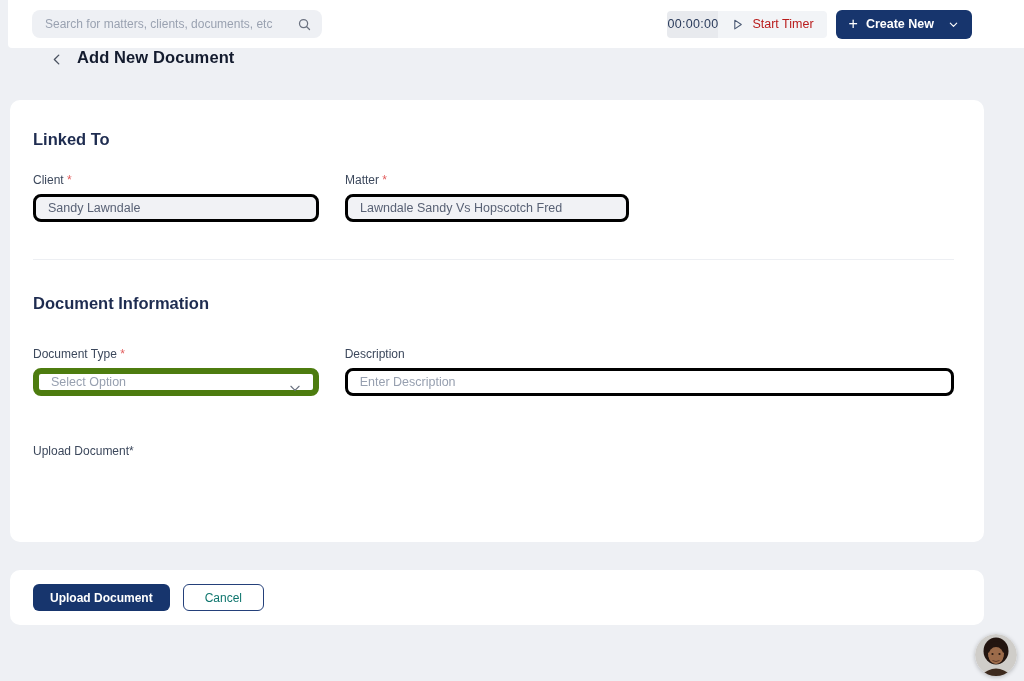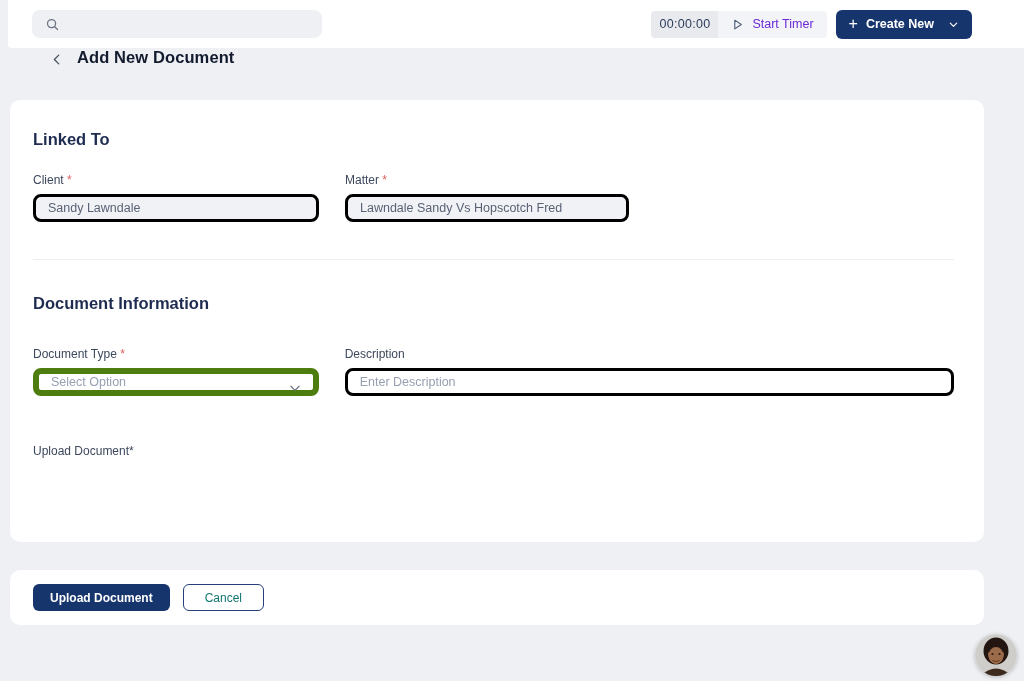--- a/index.html
+++ b/index.html
@@ -24,26 +24,26 @@
   .search-pill input {
     flex:1; border:none; background:transparent; outline:none;
     font-family:"Liberation Sans", sans-serif;
     font-size:12px; color:#4a5568;
   }
   .search-pill input::placeholder { color:#9aa2b1; }
   .search-icon svg { display:block; }
   .topbar-right { margin-left:auto; display:flex; align-items:center; margin-right:52px; }
   .timer-group { display:flex; align-items:stretch; height:27px; margin-right:9px; border-radius:4px; overflow:hidden; }
   .timer-time {
-    background:#e8eaee; display:flex; align-items:center; padding:0 8px;
+    background:#e8eaee; display:flex; align-items:center; padding:0 0;
     font-size:12.5px; color:#2b3c5c; letter-spacing:.3px;
   }
   .timer-start {
     background:#f2f4f7; display:flex; align-items:center; gap:8px; padding:0 13px;
-    font-size:12.5px; color:#6d28d9; cursor:pointer;
+    font-size:12.5px; color:#b91c1c; cursor:pointer;
   }
   .btn-create {
     height:29px; background:#17356d; color:#ffffff; border:none; border-radius:6px;
     display:flex; align-items:center; padding:0 13px; cursor:pointer;
     font-family:"Liberation Sans", sans-serif; font-size:12.5px; font-weight:bold;
   }
   .btn-create .plus { font-size:16px; font-weight:normal; margin-right:8px; line-height:1; }
   .btn-create .cn-chevron { margin-left:14px; display:flex; align-items:center; }
   
   .title-row { height:52px; display:flex; align-items:flex-start; padding-left:14px;margin-left:32px; }
@@ -112,20 +112,21 @@
     border-radius:50%; overflow:hidden; cursor:pointer;
     box-shadow:0 1px 4px rgba(0,0,0,.25);
   }
   .avatar svg { display:block; }
 </style>
 </head>
 <body>
 
 <div class="topbar">
   <div class="search-pill">
+    <input type="text" placeholder="Search for matters, clients, documents, etc" style="">
     <span class="search-icon">
       <svg width="15" height="15" viewBox="0 0 24 24" fill="none" stroke="#6b7280" stroke-width="2" stroke-linecap="round">
         <circle cx="10.5" cy="10.5" r="6.5"></circle>
           <line x1="15.5" y1="15.5" x2="20" y2="20"></line>
       </svg>
     </span>
   </div>
   <div class="topbar-right">
     <div class="timer-group">
       <div class="timer-time">00:00:00</div>

